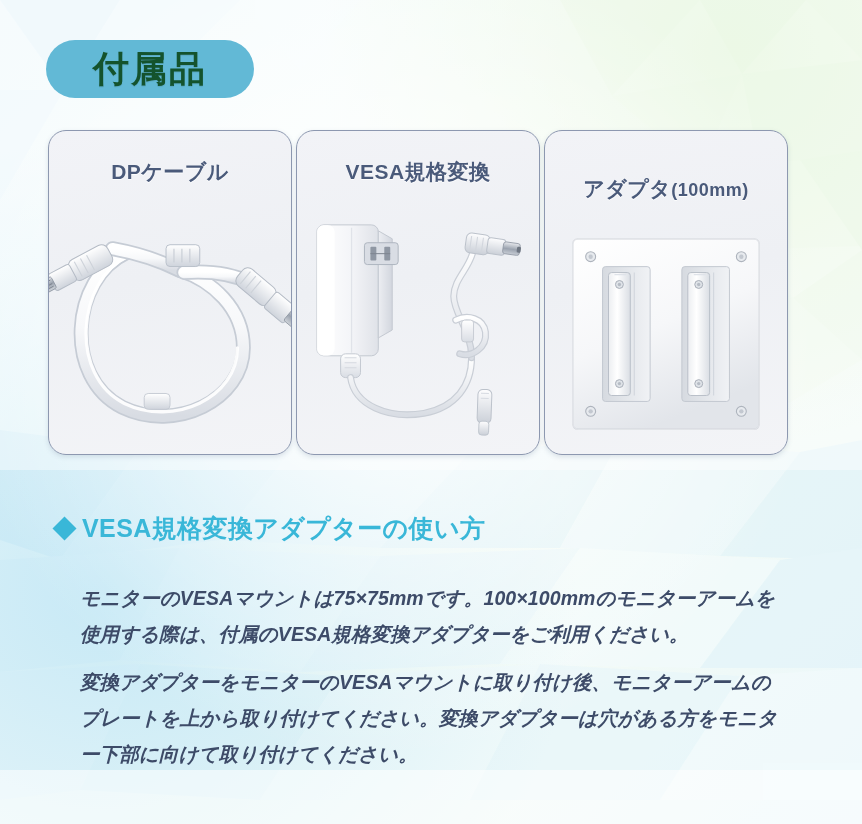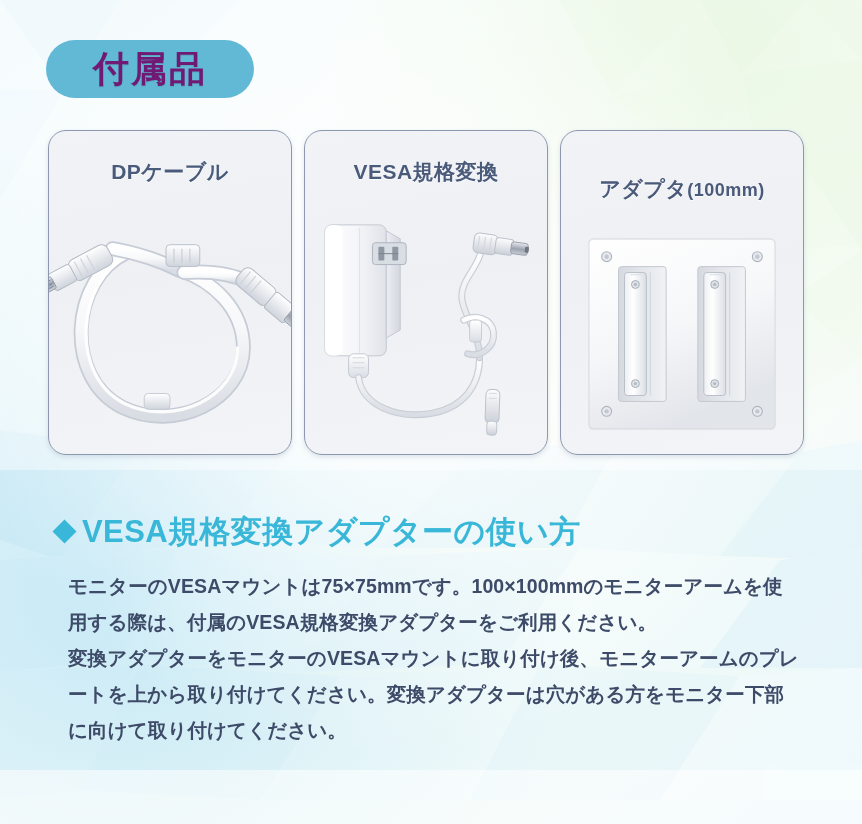--- a/index.html
+++ b/index.html
@@ -40,37 +40,37 @@
     top: 40px;
     width: 208px;
     height: 58px;
     border-radius: 29px;
     background: #62b9d6;
     display: flex;
     align-items: center;
     justify-content: center;
   }
   .badge-text {
-    color: #701a75;
+    color: #14532d;
     font-size: 36px;
     font-weight: bold;
     letter-spacing: 2px;
     line-height: 1;
     text-shadow: 0 1px 1px rgba(0,0,0,0.10);
   }
 
   
   .cards {
     position: absolute;
     left: 48px;
     top: 130px;
     width: 756px;
     height: 325px;
     display: flex;
-    gap: 12px;
+    gap: 4px;
   }
   .card {
     position: relative;
     width: 244px;
     height: 325px;
     border-radius: 18px;
     border: 1.5px solid #8d98b0;
     background: linear-gradient(170deg, #f2f3f7 0%, #eef0f4 45%, #f3f4f7 100%);
     box-shadow: 0 2px 5px rgba(90,110,140,0.18);
     overflow: hidden;
@@ -113,38 +113,38 @@
   }
   .diamond-icon {
     width: 17px;
     height: 17px;
     background: #39b7d8;
     transform: rotate(45deg);
     flex: none;
   }
   .usage-heading-text {
     color: #39b7d8;
-    font-size: 31px;
+    font-size: 25px;
     font-weight: bold;
     letter-spacing: 0.4px;
     line-height: 1;
   }
 
   .usage-body {
     position: absolute;
     left: 68px;
     top: 568px;
     width: 734px;
     color: #3d4b68;
     font-size: 19.5px;
     font-weight: bold;
     line-height: 36px;
     letter-spacing: 0.1px;
   }
-  .usage-body p { margin: 0; }
+  .usage-body p { margin: 12px; font-style: italic; }
 </style>
 </head>
 <body>
 
 <svg id="bg-layer" viewBox="0 0 862 824" preserveAspectRatio="none" aria-hidden="true">
   <defs>
     <linearGradient id="bgbase" x1="0" y1="0" x2="1" y2="1">
       <stop offset="0%" stop-color="#eff9fc"></stop>
       <stop offset="35%" stop-color="#f7fdfb"></stop>
       <stop offset="60%" stop-color="#f6fcf4"></stop>

